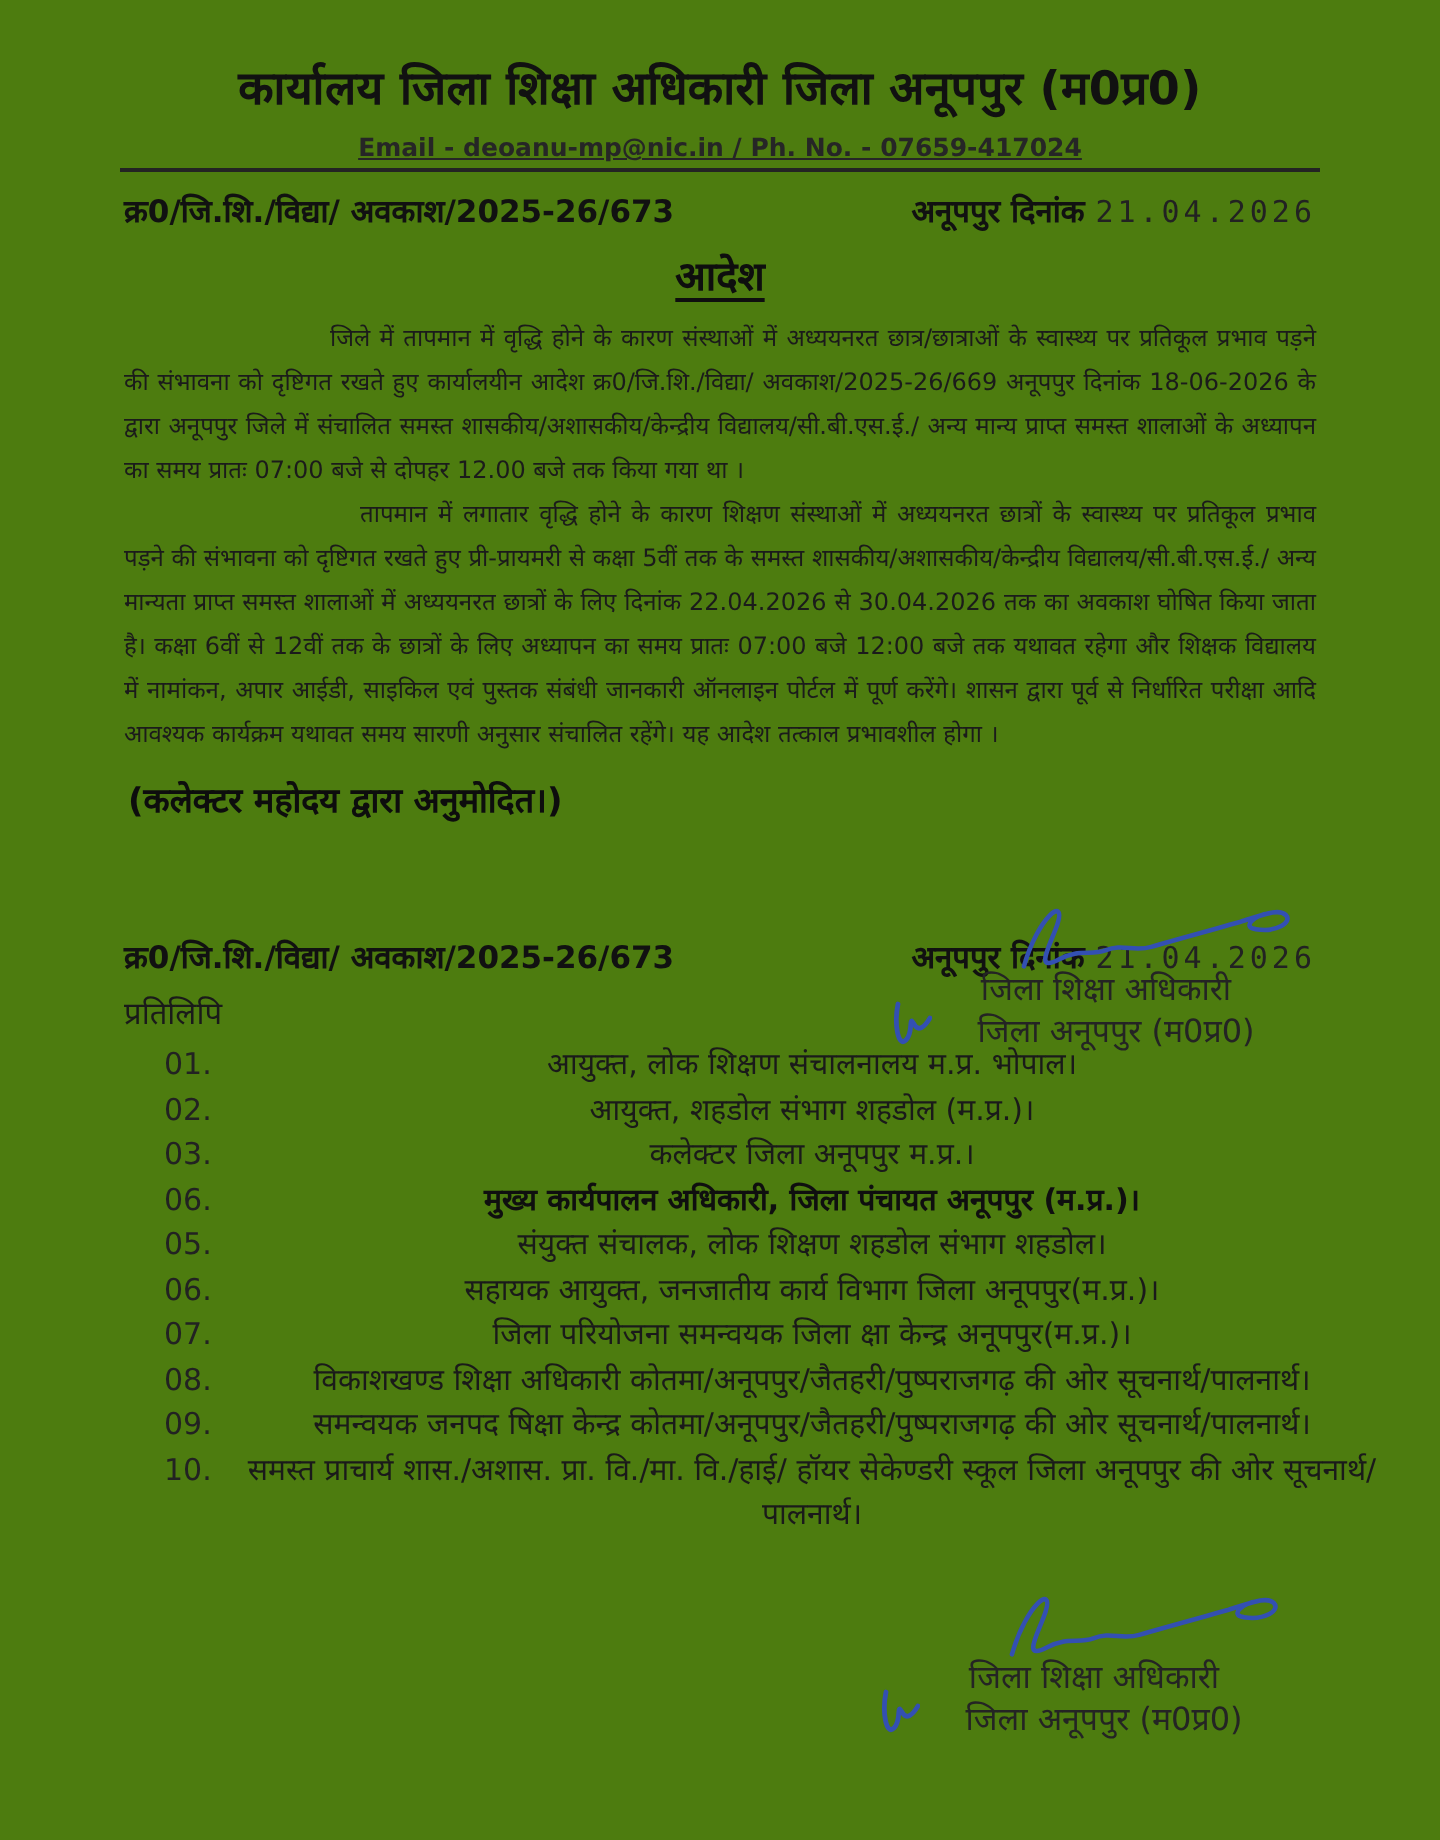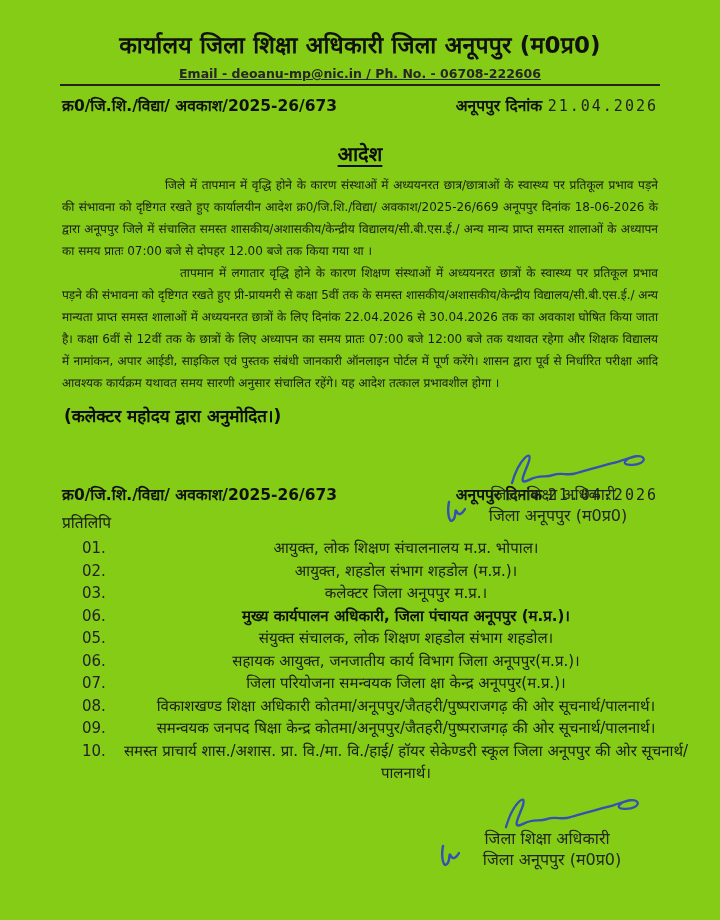--- a/index.html
+++ b/index.html
@@ -1,18 +1,18 @@
 <!DOCTYPE html>
 <html><head>
 <meta charset="utf-8">
 <style>
   html,body{margin:0;padding:0;background:#e8e8e8;}
   .page{
     width:720px;height:920px;margin:0 auto;position:relative;overflow:hidden;
-    background:#84cc16;color:#1c1c1c;
+    background:#4d7c0f;color:#1c1c1c;
     font-family:"DejaVu Sans",sans-serif;
     box-sizing:border-box;
   }
   .office-title{
     text-align:center;font-size:23px;font-weight:bold;color:#111;
     padding-top:30px;line-height:30px;letter-spacing:0.2px;
   }
   .contact-row{
     width:600px;margin:3px auto 0;text-align:center;
     border-bottom:2px solid #232323;padding-bottom:2px;
@@ -23,21 +23,21 @@
   .ref-row{
     display:flex;justify-content:space-between;align-items:baseline;
     margin:8px 62px 0 62px;
   }
   .ref-no{font-size:15.5px;font-weight:bold;color:#111;}
   .ref-date{font-size:15.5px;font-weight:bold;color:#111;white-space:nowrap;}
   .date-num{
     font-family:"DejaVu Sans Mono",monospace;font-weight:normal;
     font-size:15px;letter-spacing:2px;color:#222;
   }
-  .order-heading-wrap{text-align:center;margin-top:24px;}
+  .order-heading-wrap{text-align:center;margin-top:8px;}
   .order-heading{
     display:inline-block;font-size:20px;font-weight:bold;color:#0e0e0e;
     text-decoration:underline;text-underline-offset:4px;text-decoration-thickness:2px;
   }
   .para{
     margin:6px 62px 0 62px;font-size:12px;line-height:22px;
     text-align:justify;color:#1b1b1b;
   }
   .para.p1{text-indent:103px;margin-top:7px;}
   .para.p2{text-indent:118px;margin-top:0;}
@@ -66,21 +66,21 @@
   .copy-row.bold .copy-text{font-weight:bold;color:#0f0f0f;}
 </style>
 </head>
 <body>
 
 <div class="page">
 
   <div class="office-title">कार्यालय जिला शिक्षा अधिकारी जिला अनूपपुर (म0प्र0)</div>
 
   <div class="contact-row">
-    <span>Email - deoanu-mp@nic.in / Ph. No. - 06708-222606</span>
+    <span>Email - deoanu-mp@nic.in / Ph. No. - 07659-417024</span>
   </div>
 
   <div class="ref-row">
     <span class="ref-no">क्र0/जि.शि./विद्या/ अवकाश/2025-26/673</span>
     <span class="ref-date"><span>अनूपपुर दिनांक</span>&nbsp;<span class="date-num">21.04.2026</span></span>
   </div>
 
   <div class="order-heading-wrap">
     <span class="order-heading">आदेश</span>
   </div>

